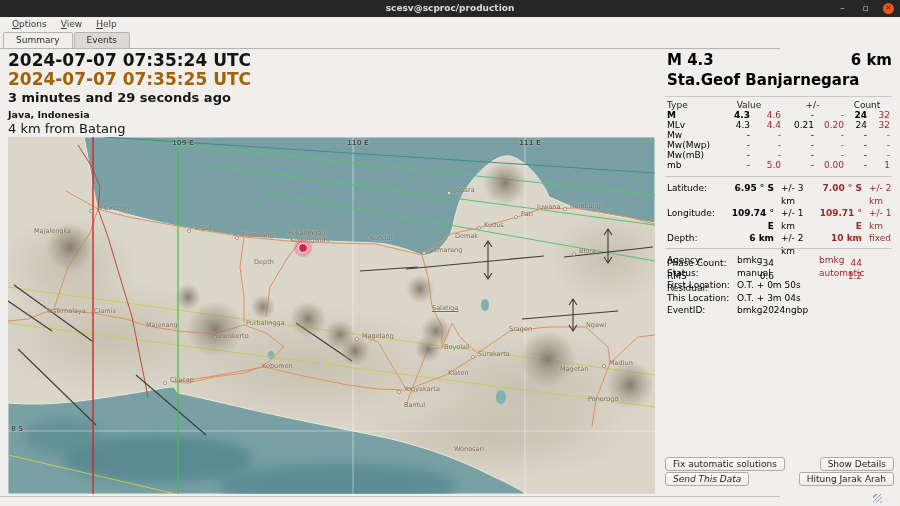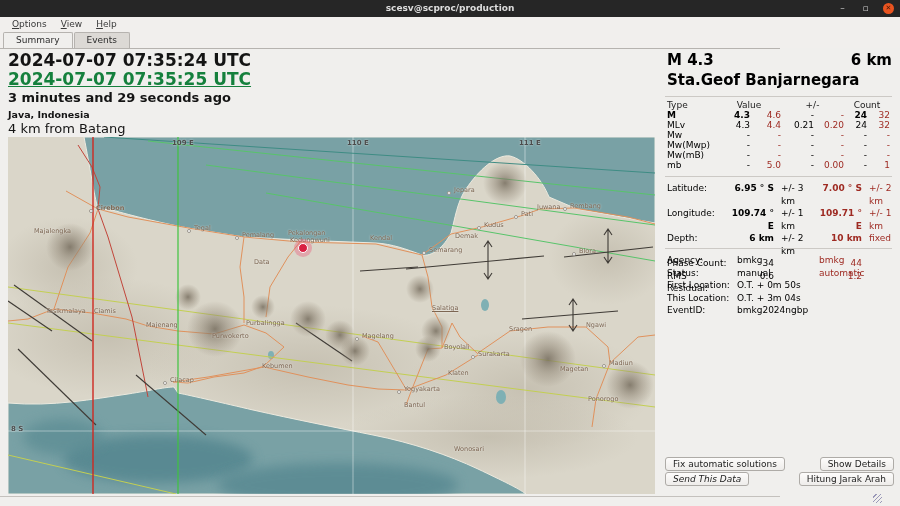--- a/index.html
+++ b/index.html
@@ -33,21 +33,21 @@
     background:#dcd9d5; margin-right:1px; cursor:pointer; position:relative; }
   .tab.active { background:#f0efed; z-index:3; }
 
   
   #content { position:absolute; left:0; top:48px; width:780px; height:449px;
     background:#f0efed; border-top:1px solid #b6b3af; border-bottom:1px solid #c4c1bd; }
 
   
   .t { position:absolute; left:8px; color:#141414; white-space:nowrap; }
   #origin-time { top:1px;  font-size:17px; font-weight:bold; }
-  #update-time { top:20px; font-size:17px; font-weight:bold; color:#15803d;text-decoration:underline; }
+  #update-time { top:20px; font-size:17px; font-weight:bold; color:#a16207; }
   #elapsed     { top:41px; font-size:13px; font-weight:bold; }
   #region      { top:60px; font-size:9.5px; font-weight:bold; }
   #nearest     { top:72px; font-size:13px; }
 
   
   #map { position:absolute; left:8px; top:88px; width:647px; height:357px;
     overflow:hidden; background:#dad6c9; cursor:crosshair; }
   #map svg { position:absolute; left:0; top:0; }
   .city-label { position:absolute; font-size:6.5px; color:#7c6platform science serif;
     white-space:nowrap; }
@@ -232,31 +232,31 @@
           <circle cx="622" cy="248" r="24" fill="url(#mtn)"></circle>
           <circle cx="180" cy="160" r="13" fill="url(#mtn)"></circle>
           <circle cx="255" cy="170" r="12" fill="url(#mtn)"></circle>
         </g>
 
         <line x1="170" y1="0" x2="170" y2="357" stroke="#3ec43e" stroke-width="1.2"></line>
         <line x1="85" y1="0" x2="85" y2="357" stroke="#cf2920" stroke-width="1.4"></line>
       </svg>
       <div id="map-overlay">
           <div class="city-dot" style="left: 83px; top: 74px;"></div>
-          <div class="city-label" style="left: 88px; top: 71px; font-weight: bold;">Cirebon</div>
+          <div class="city-label" style="left: 96px; top: 71px;">Cirebon</div>
           <div class="city-label" style="left: 26px; top: 94px;">Majalengka</div>
           <div class="city-label" style="left: 38px; top: 174px;">Tasikmalaya</div>
           <div class="city-label" style="left: 86px; top: 174px;">Ciamis</div>
           <div class="city-dot" style="left: 181px; top: 94px;"></div>
           <div class="city-label" style="left: 186px; top: 91px;">Tegal</div>
           <div class="city-dot" style="left: 229px; top: 101px;"></div>
           <div class="city-label" style="left: 234px; top: 98px;">Pemalang</div>
           <div class="city-label" style="left: 280px; top: 96px;">Pekalongan</div>
           <div class="city-label" style="left: 282px; top: 103px;">Kedungwuni</div>
-          <div class="city-label" style="left: 246px; top: 125px;">Data</div>
+          <div class="city-label" style="left: 246px; top: 125px;">Depth</div>
           <div class="city-label" style="left: 138px; top: 188px;">Majenang</div>
           <div class="city-label" style="left: 204px; top: 199px;">Purwokerto</div>
           <div class="city-label" style="left: 238px; top: 186px;">Purbalingga</div>
           <div class="city-dot" style="left: 157px; top: 246px;"></div>
           <div class="city-label" style="left: 162px; top: 243px;">Cilacap</div>
           <div class="city-label" style="left: 254px; top: 229px;">Kebumen</div>
           <div class="city-label" style="left: 362px; top: 101px;">Kendal</div>
           <div class="city-dot" style="left: 416px; top: 116px;"></div>
           <div class="city-label" style="left: 421px; top: 113px;">Semarang</div>
           <div class="city-label" style="left: 424px; top: 171px; text-decoration: underline;">Salatiga</div>

